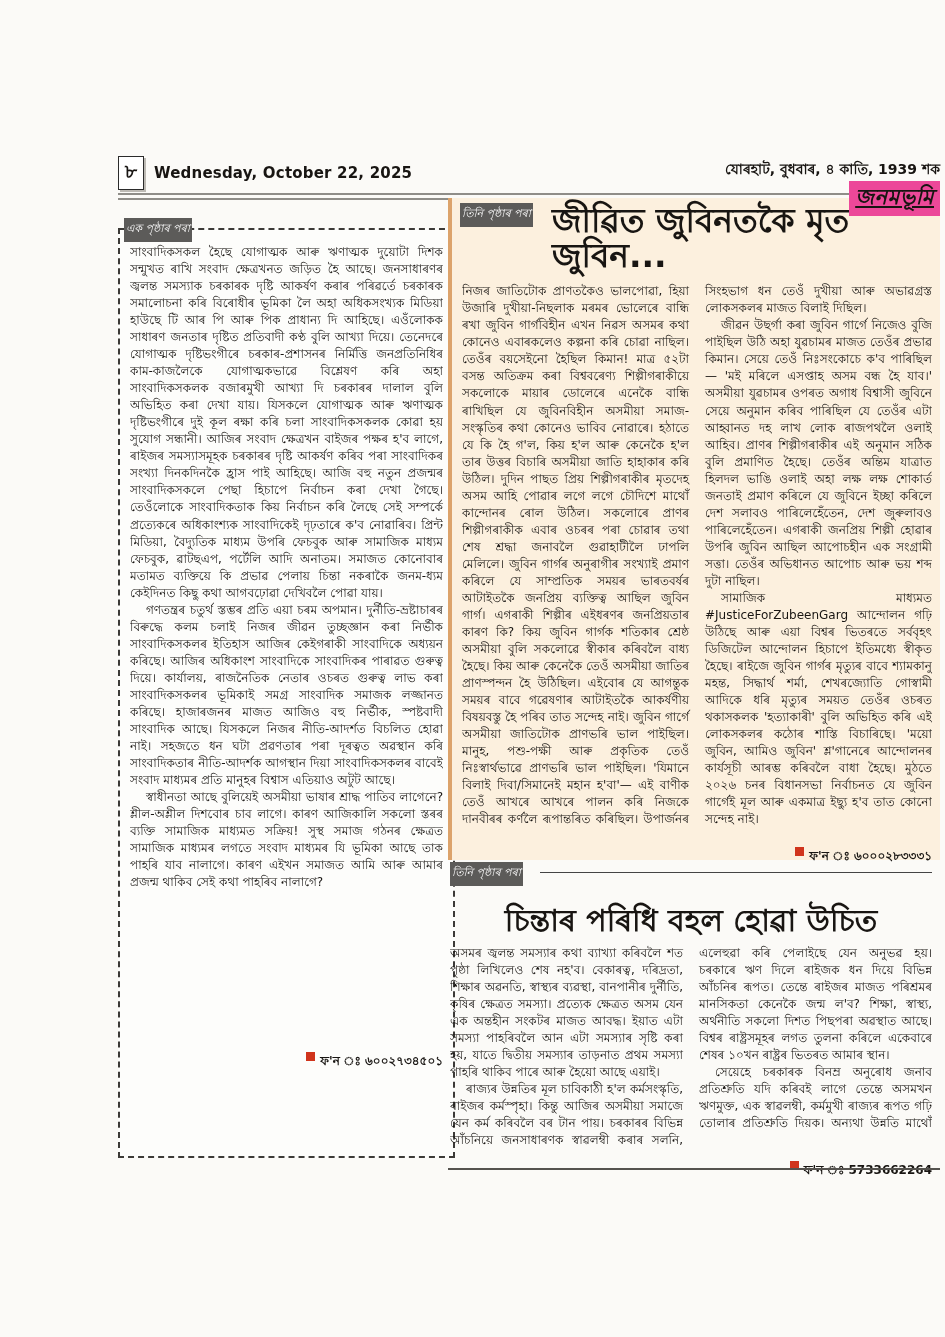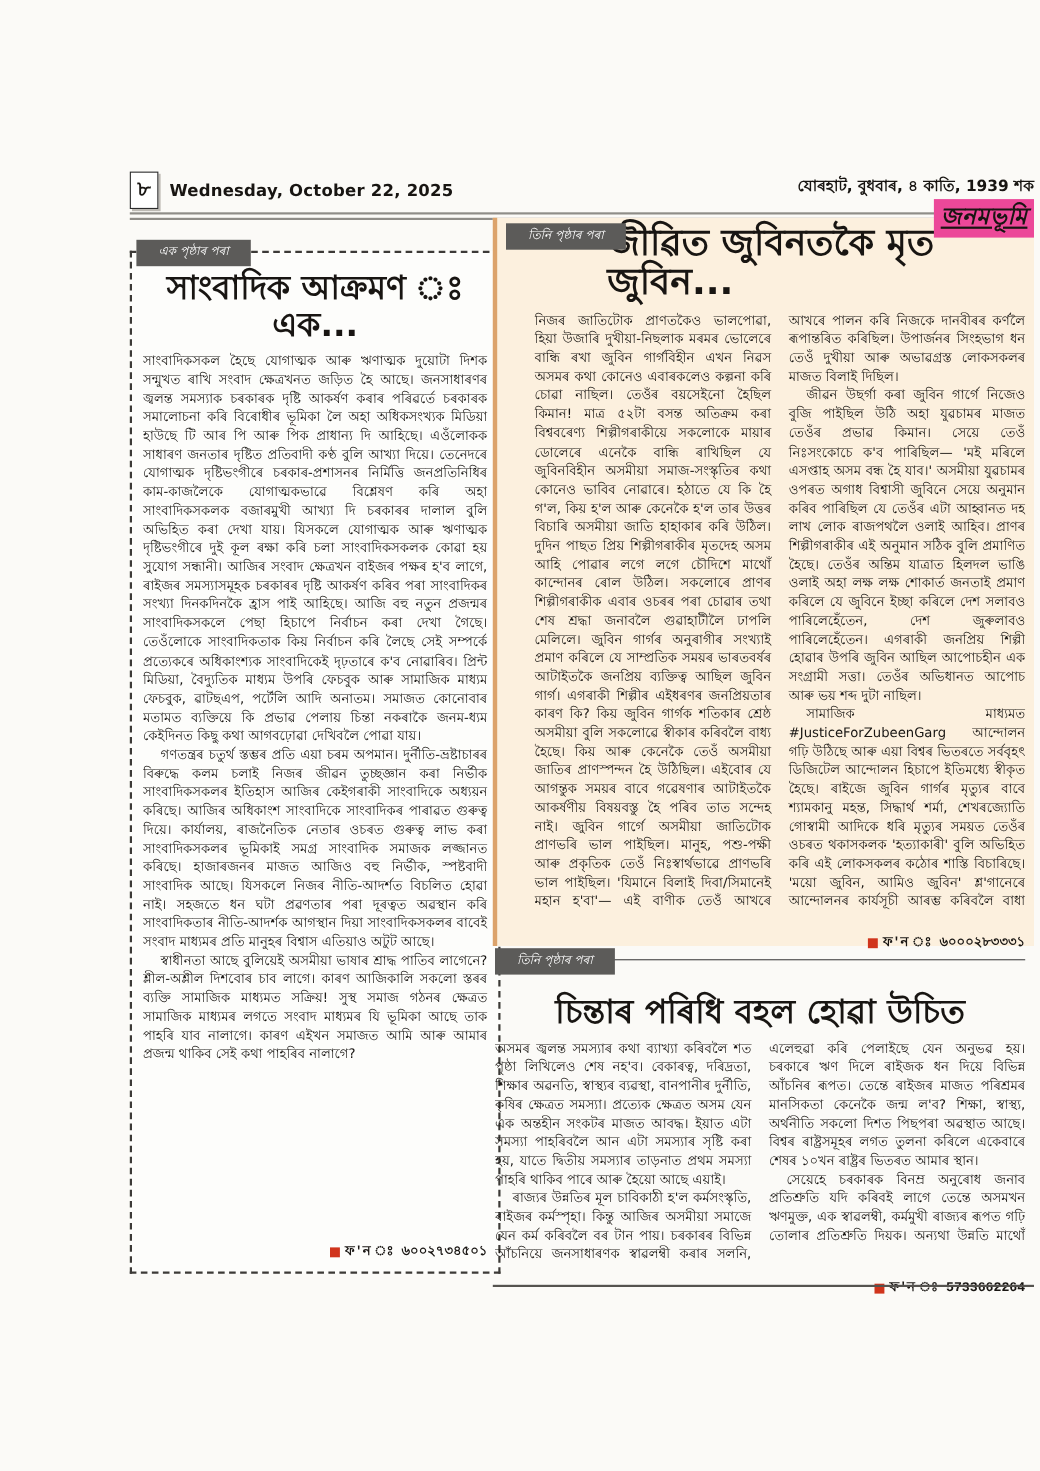--- a/index.html
+++ b/index.html
@@ -25,72 +25,71 @@
     border-top:2px solid #8f8d88; border-bottom:2px solid #8f8d88;
   }
   .masthead {
     position:absolute; right:5px; top:181px; background:#ec4899; padding:0 6px;
     font-size:21px; font-weight:bold; font-style:italic; letter-spacing:0.5px;
     text-decoration:underline; z-index:5;
   }
   
   .tag {
     display:inline-block; background:#5c5b59; color:#fff; font-style:italic;
-    font-size:11px; padding:2px 20px 3px; white-space:nowrap;
+    font-size:11px; padding:2px 2px 3px; white-space:nowrap;
   }
   
   .article-1 {
     position:absolute; left:118px; top:228px; width:337px; height:930px;
     border:2px dashed #3c3a37; background:#fdfdfb; padding:14px 10px 8px;
   }
   .article-1 .tag { position:absolute; left:4px; top:-12px;text-align:center; }
   .headline-1 { text-align:center; font-size:30px; font-weight:bold; line-height:1.1; margin:2px 0 8px; }
   .body-1 { height:804px; overflow:hidden; }
   .body-text { font-size:12px; line-height:1.42; text-align:justify; }
   .body-text p { text-indent:16px; }
   .body-text p:first-child { text-indent:0; }
   
   .article-2 {
     position:absolute; left:448px; top:198px; width:492px; height:662px;
     background:#fcf0de; border-left:4px solid #dca36b; padding:6px 8px 4px 10px;
   }
   .article-2 .tag { position:absolute; left:8px; top:5px; }
   .headline-2 { text-align:left; font-size:33px; font-weight:bold; line-height:1.05; margin:0 0 10px 90px; }
-  .body-2 { height:560px; overflow:hidden; column-count:2; column-gap:16px;margin-left:24px; }
+  .body-2 { height:560px; overflow:hidden; column-count:2; column-gap:16px; }
   
   .article-3 {
     position:absolute; left:448px; top:860px; width:492px; height:306px; padding:2px 8px 0 2px;
   }
   .tagline-row { position:relative; height:22px; }
   .tagline-row .rule-line { position:absolute; left:90px; right:0; top:10px; border-top:1.5px solid #444; }
   .article-3 .tag { position:absolute; left:0; top:0; }
   .headline-3 { text-align:center; font-size:30px; font-weight:bold; line-height:1.1; margin:20px 0 8px; }
   .body-3 { height:212px; overflow:hidden; column-count:2; column-gap:16px; }
   
-  .phone-row { display:flex; justify-content:flex-end; align-items:center; gap:5px; margin-top:4px;font-family:Liberation Mono, monospace; }
+  .phone-row { display:flex; justify-content:flex-end; gap:5px; margin-top:4px; }
   .phone-bullet { width:9px; height:9px; background:#d0341c; display:inline-block; }
   .phone-text { font-size:12px; font-weight:bold; }
   .bottom-rule { position:absolute; left:448px; top:1168px; width:492px; border-top:2px solid #55534f; }
 </style>
 </head>
 <body>
 
 <div class="header-left">
   <div class="pagenum-box">
     <span>৮</span>
   </div>
   <span class="date-en">Wednesday, October 22, 2025</span>
 </div>
 <div class="header-right">যোৰহাট, বুধবাৰ, ৪ কাতি, 1939 শক</div>
 <div class="rules"></div>
 <div class="masthead">জনমভূমি</div>
 
 <div class="article-1">
   <span class="tag">এক পৃষ্ঠাৰ পৰা</span>
-  <h1 class="headline-1">সাংবাদিক আক্ৰমণ ঃ এক...</h1>
   <div class="body-1 body-text">
     <p>সাংবাদিকসকল হৈছে যোগাত্মক আৰু ঋণাত্মক দুয়োটা দিশক সন্মুখত ৰাখি সংবাদ ক্ষেত্ৰখনত জড়িত হৈ আছে। জনসাধাৰণৰ জ্বলন্ত সমস্যাক চৰকাৰক দৃষ্টি আকৰ্ষণ কৰাৰ পৰিৱৰ্তে চৰকাৰক সমালোচনা কৰি বিৰোধীৰ ভূমিকা লৈ অহা অধিকসংখ্যক মিডিয়া হাউছে টি আৰ পি আৰু পিক প্ৰাধান্য দি আহিছে। এওঁলোকক সাধাৰণ জনতাৰ দৃষ্টিত প্ৰতিবাদী কণ্ঠ বুলি আখ্যা দিয়ে। তেনেদৰে যোগাত্মক দৃষ্টিভংগীৰে চৰকাৰ-প্ৰশাসনৰ নিৰ্মিত্তি জনপ্ৰতিনিধিৰ কাম-কাজলৈকে যোগাত্মকভাৱে বিশ্লেষণ কৰি অহা সাংবাদিকসকলক বজাৰমুখী আখ্যা দি চৰকাৰৰ দালাল বুলি অভিহিত কৰা দেখা যায়। যিসকলে যোগাত্মক আৰু ঋণাত্মক দৃষ্টিভংগীৰে দুই কূল ৰক্ষা কৰি চলা সাংবাদিকসকলক কোৱা হয় সুযোগ সন্ধানী। আজিৰ সংবাদ ক্ষেত্ৰখন বাইজৰ পক্ষৰ হ'ব লাগে, ৰাইজৰ সমস্যাসমূহক চৰকাৰৰ দৃষ্টি আকৰ্ষণ কৰিব পৰা সাংবাদিকৰ সংখ্যা দিনকদিনকৈ হ্ৰাস পাই আহিছে। আজি বহু নতুন প্ৰজন্মৰ সাংবাদিকসকলে পেছা হিচাপে নিৰ্বাচন কৰা দেখা গৈছে। তেওঁলোকে সাংবাদিকতাক কিয় নিৰ্বাচন কৰি লৈছে সেই সম্পৰ্কে প্ৰত্যেকৰে অধিকাংশ্যক সাংবাদিকেই দৃঢ়তাৰে ক'ব নোৱাৰিব। প্ৰিন্ট মিডিয়া, বৈদ্যুতিক মাধ্যম উপৰি ফেচবুক আৰু সামাজিক মাধ্যম ফেচবুক, ৱাটছএপ, পৰ্টেলি আদি অনাতম। সমাজত কোনোবাৰ মতামত ব্যক্তিয়ে কি প্ৰভাৱ পেলায় চিন্তা নকৰাকৈ জনম-ধ্যম কেইদিনত কিছু কথা আগবঢ়োৱা দেখিবলৈ পোৱা যায়।</p>
     <p>গণতন্ত্ৰৰ চতুৰ্থ স্তম্ভৰ প্ৰতি এয়া চৰম অপমান। দুৰ্নীতি-ভ্ৰষ্টাচাৰৰ বিৰুদ্ধে কলম চলাই নিজৰ জীৱন তুচ্ছজ্ঞান কৰা নিৰ্ভীক সাংবাদিকসকলৰ ইতিহাস আজিৰ কেইগৰাকী সাংবাদিকে অধ্যয়ন কৰিছে। আজিৰ অধিকাংশ সাংবাদিকে সাংবাদিকৰ পাৰাৱত গুৰুত্ব দিয়ে। কাৰ্যালয়, ৰাজনৈতিক নেতাৰ ওচৰত গুৰুত্ব লাভ কৰা সাংবাদিকসকলৰ ভূমিকাই সমগ্ৰ সাংবাদিক সমাজক লজ্জানত কৰিছে। হাজাৰজনৰ মাজত আজিও বহু নিৰ্ভীক, স্পষ্টবাদী সাংবাদিক আছে। যিসকলে নিজৰ নীতি-আদৰ্শত বিচলিত হোৱা নাই। সহজতে ধন ঘটা প্ৰৱণতাৰ পৰা দূৰত্বত অৱস্থান কৰি সাংবাদিকতাৰ নীতি-আদৰ্শক আগস্থান দিয়া সাংবাদিকসকলৰ বাবেই সংবাদ মাধ্যমৰ প্ৰতি মানুহৰ বিশ্বাস এতিয়াও অটুট আছে।</p>
     <p>স্বাধীনতা আছে বুলিয়েই অসমীয়া ভাষাৰ শ্ৰাদ্ধ পাতিব লাগেনে? শ্লীল-অশ্লীল দিশবোৰ চাব লাগে। কাৰণ আজিকালি সকলো স্তৰৰ ব্যক্তি সামাজিক মাধ্যমত সক্ৰিয়! সুস্থ সমাজ গঠনৰ ক্ষেত্ৰত সামাজিক মাধ্যমৰ লগতে সংবাদ মাধ্যমৰ যি ভূমিকা আছে তাক পাহৰি যাব নালাগে। কাৰণ এইখন সমাজত আমি আৰু আমাৰ প্ৰজন্ম থাকিব সেই কথা পাহৰিব নালাগে?</p>
   </div>
   <div class="phone-row">
     <span class="phone-bullet"></span>
     <span class="phone-text">ফ'ন ঃ ৬০০২৭৩৪৫০১</span>
   </div>
 </div>

